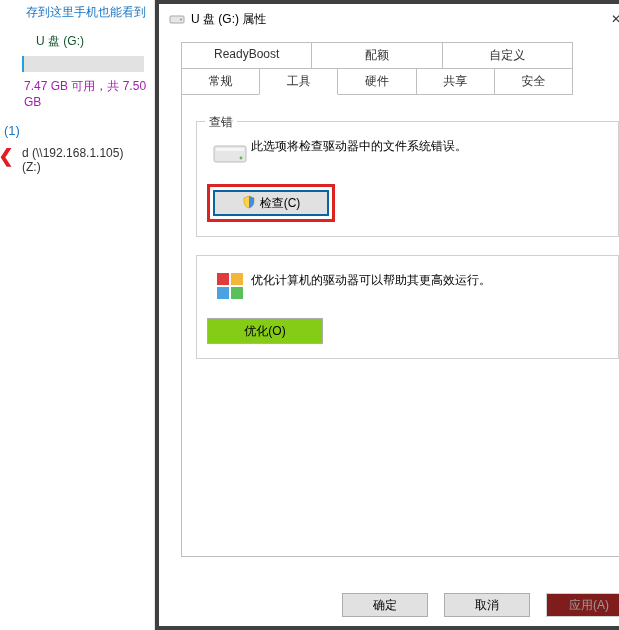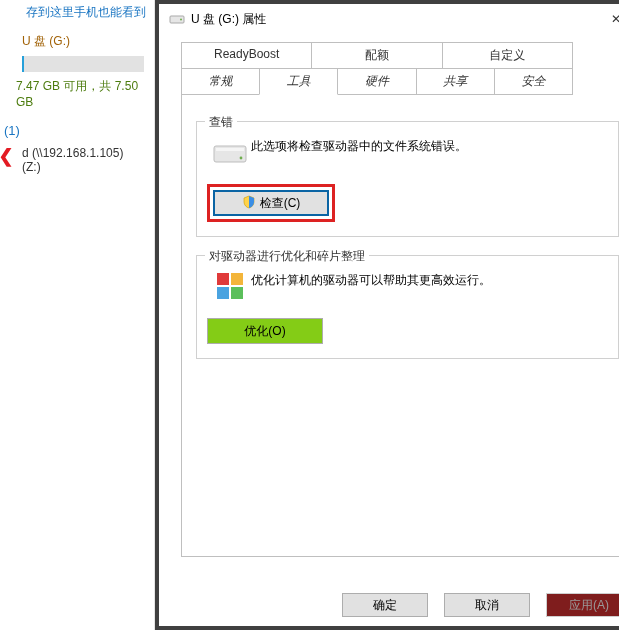--- a/index.html
+++ b/index.html
@@ -3,41 +3,41 @@
 <meta charset="utf-8">
 <style>
   * { box-sizing: border-box; font-family: "Microsoft YaHei", "Segoe UI", Tahoma, sans-serif; font-size: 12px; }
   html, body { margin: 0; padding: 0; width: 619px; height: 630px; overflow: hidden; }
   body { display: flex; background: #fff; }
 
   
   .left { width: 195px; height: 100%; border-right: 1px solid #e5e5e5; padding: 0; background: #fff; position: relative; }
   .left-top-caption { color: #1a75c2; padding: 4px 8px 6px 26px; white-space: nowrap; }
   .drive-block {  }
-  .drive-name { color: #a16207; padding: 6px 10px 4px 22px; }
+  .drive-name { color: #14532d; padding: 6px 10px 4px 36px; }
   .drive-bar-wrap { margin: 2px 10px 4px 22px; height: 16px; background: #e2e2e2; position: relative; }
   .drive-bar-fill { height: 100%; width: 2%; background: #26a0da; }
-  .drive-size { color: #4d7c0f; padding: 2px 0 6px 16px; }
+  .drive-size { color: #a21caf; padding: 2px 0 6px 24px; }
   .group-marker { color: #1a75c2; padding: 8px 4px 4px 4px; font-size:13px; }
   .net-drive { padding: 4px 10px 4px 22px; color: #333; }
   .left-back { position:absolute; left:-4px; top:146px; width:20px; height:20px; color:#e31b23; font-weight:bold; font-size:18px; line-height:20px; text-align:center;}
 
   
   .dlg { flex: 1; display: flex; flex-direction: column; border: 4px solid #404040; }
   .titlebar { height: 30px; display:flex; align-items:center; padding: 0 6px 0 10px; }
   .title-icon { width:16px; height:16px; margin-right:6px; display:flex; align-items:center; justify-content:center; }
   .title-text { flex:1; color:#000; }
   .close-btn { width:44px; height:28px; display:flex; align-items:center; justify-content:center; color:#333; }
 
   .dlg-body { flex:1; padding: 8px 10px 0 10px; display:flex; flex-direction:column; background:#fff; }
 
   
   .tabs-area { position:relative;margin-left:12px; }
   .tab-row { display:flex; width: 392px; }
-  .tab-row.second { margin-top:-1px;font-style:italic; }
+  .tab-row.second { margin-top:-1px; }
   .tab { flex:1; border:1px solid #bfbfbf; text-align:center; padding:4px 0; background:#fff; color:#333; position:relative; margin-left:-1px;}
   .tab:first-child { margin-left:0; }
   .tab.active { border-bottom:1px solid #fff; z-index:2; font-weight:normal; }
   .tab-content { border:1px solid #bfbfbf; border-top:none; padding: 12px 14px; width:453px; min-height: 462px; }
 
   
   .fs { border:1px solid #d0d0d0; padding: 14px 10px 14px 10px; margin: 14px 0 18px 0; position:relative; }
   .fs-legend { position:absolute; top:-8px; left:8px; background:#fff; padding:0 4px; color:#333; }
   .fs-row { display:flex; align-items:flex-start; }
   .fs-icon { width:40px; height:34px; display:flex; align-items:center; justify-content:center; margin-left:4px; }
@@ -130,21 +130,20 @@
                     <path d="M7 1 L12 3 V7 C12 10 9.5 12.5 7 13 Z" fill="#3a8ee6"></path>
                   </svg>
                 </span>
                 <span>检查(C)</span>
               </span>
             </span>
           </div>
         </div>
 
         <div class="fs">
-          <span class="fs-legend">对驱动器进行优化和碎片整理</span>
           <div class="fs-row">
             <span class="fs-icon defrag-icon">
               <svg width="34" height="34" viewBox="0 0 34 34">
                 <rect x="3" y="3" width="12" height="12" fill="#e03a3a"></rect>
                 <rect x="17" y="3" width="12" height="12" fill="#f3b53a"></rect>
                 <rect x="3" y="17" width="12" height="12" fill="#4aa3e0"></rect>
                 <rect x="17" y="17" width="12" height="12" fill="#5bbf5b"></rect>
               </svg>
             </span>
             <span class="fs-text">优化计算机的驱动器可以帮助其更高效运行。</span>

